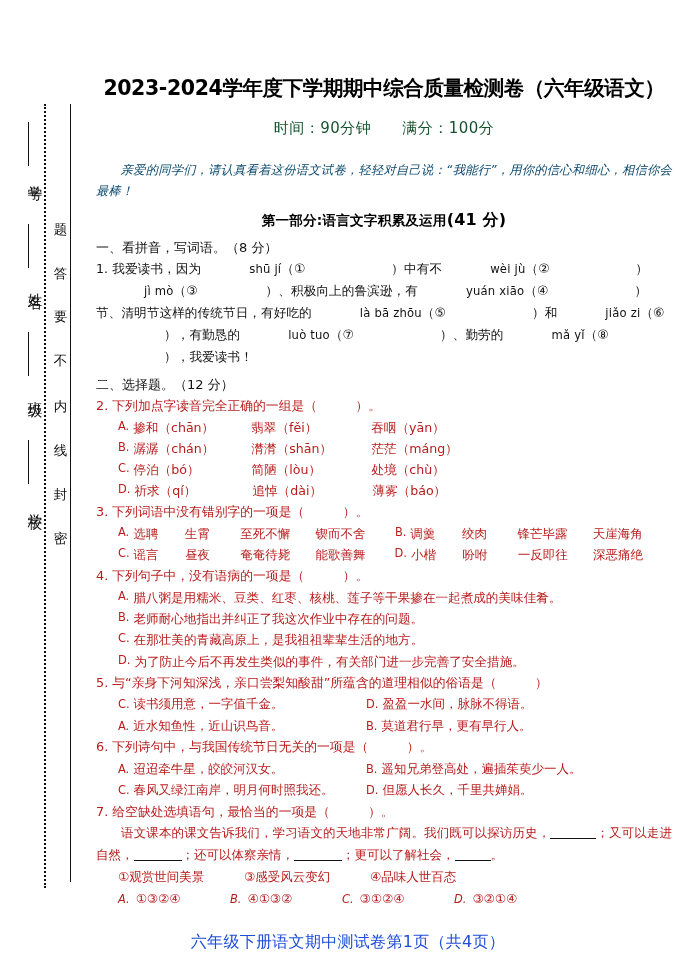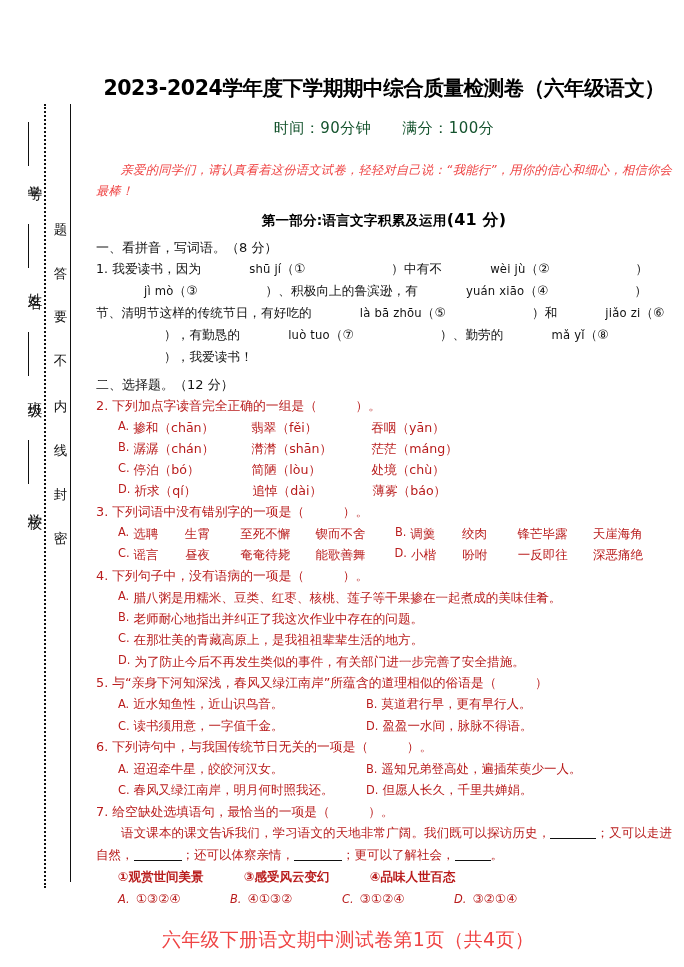--- a/index.html
+++ b/index.html
@@ -124,21 +124,21 @@
   }
 
   .greeting {
     margin-top: 22px;
     font-size: 12.3px;
     line-height: 1.72;
     text-indent: 2em;
     text-align: justify;
     letter-spacing: 0.2px;
     font-style: italic;
-    color: #ef4444;
+    color: #0c4a6e;
   }
 
   .section-head {
     margin-top: 8px;
     text-align: center;
     font-size: 13.6px;
     font-weight: bold;
     letter-spacing: 0.2px;
     color: #000;
   }
@@ -228,36 +228,36 @@
   .blank-line {
     display: inline-block;
     border-bottom: 1.1px solid #111;
     vertical-align: -2px;
   }
   .bl-1 { width: 46px; }
   .bl-2 { width: 48px; }
   .bl-3 { width: 48px; }
   .bl-4 { width: 36px; }
 
-  .q7-items { display: flex; white-space: nowrap; padding-left: 22px; font-size: 12.5px; line-height: 1.78; font-weight: bold; }
+  .q7-items { display: flex; white-space: nowrap; padding-left: 22px; font-size: 12.5px; line-height: 1.78; }
   .q7-items .it { width: 126px; }
 
   .q7-answers { display: flex; white-space: nowrap; padding-left: 22px; font-size: 12.5px; line-height: 1.8; }
   .q7-answers .an { width: 112px; font-style: italic; }
   .q7-answers .an .opt-tag { margin-right: 6px; }
 
   .footer {
     position: absolute;
     left: 0;
     right: 0;
     bottom: 14px;
     text-align: center;
-    font-size: 19px;
+    font-size: 16px;
     letter-spacing: 0.3px;
-    color: #ef4444;
+    color: #1d4ed8;
     margin-left: 12px;
   }
 </style>
 </head>
 <body>
 
 <div class="sidebar">
   <div class="seal-dotted"></div>
   <div class="seal-solid"></div>
 
@@ -394,30 +394,30 @@
       <div class="opt-row">
         <span class="opt-tag">D.</span>
         <span>为了防止今后不再发生类似的事件，有关部门进一步完善了安全措施。</span>
       </div>
     </div>
   </div>
 
   <div class="q">
     <div class="q-stem">
       <span>5.</span>
-      <span>与“亲身下河知深浅，春风又绿江南岸”所蕴含的道理相似的俗语是（　　　）</span>
+      <span>与“亲身下河知深浅，亲口尝梨知酸甜”所蕴含的道理相似的俗语是（　　　）</span>
     </div>
     <div>
+      <div class="two-col">
+        <span class="c1"><span class="opt-tag">C.</span><span>读书须用意，一字值千金。</span></span>
+        <span><span class="opt-tag">D.</span><span>盈盈一水间，脉脉不得语。</span></span>
+      </div>
       <div class="two-col">
         <span class="c1"><span class="opt-tag">A.</span><span>近水知鱼性，近山识鸟音。</span></span>
         <span><span class="opt-tag">B.</span><span>莫道君行早，更有早行人。</span></span>
-      </div>
-      <div class="two-col">
-        <span class="c1"><span class="opt-tag">C.</span><span>读书须用意，一字值千金。</span></span>
-        <span><span class="opt-tag">D.</span><span>盈盈一水间，脉脉不得语。</span></span>
       </div>
     </div>
   </div>
 
   <div class="q">
     <div class="q-stem">
       <span>6.</span>
       <span>下列诗句中，与我国传统节日无关的一项是（　　　）。</span>
     </div>
     <div>

